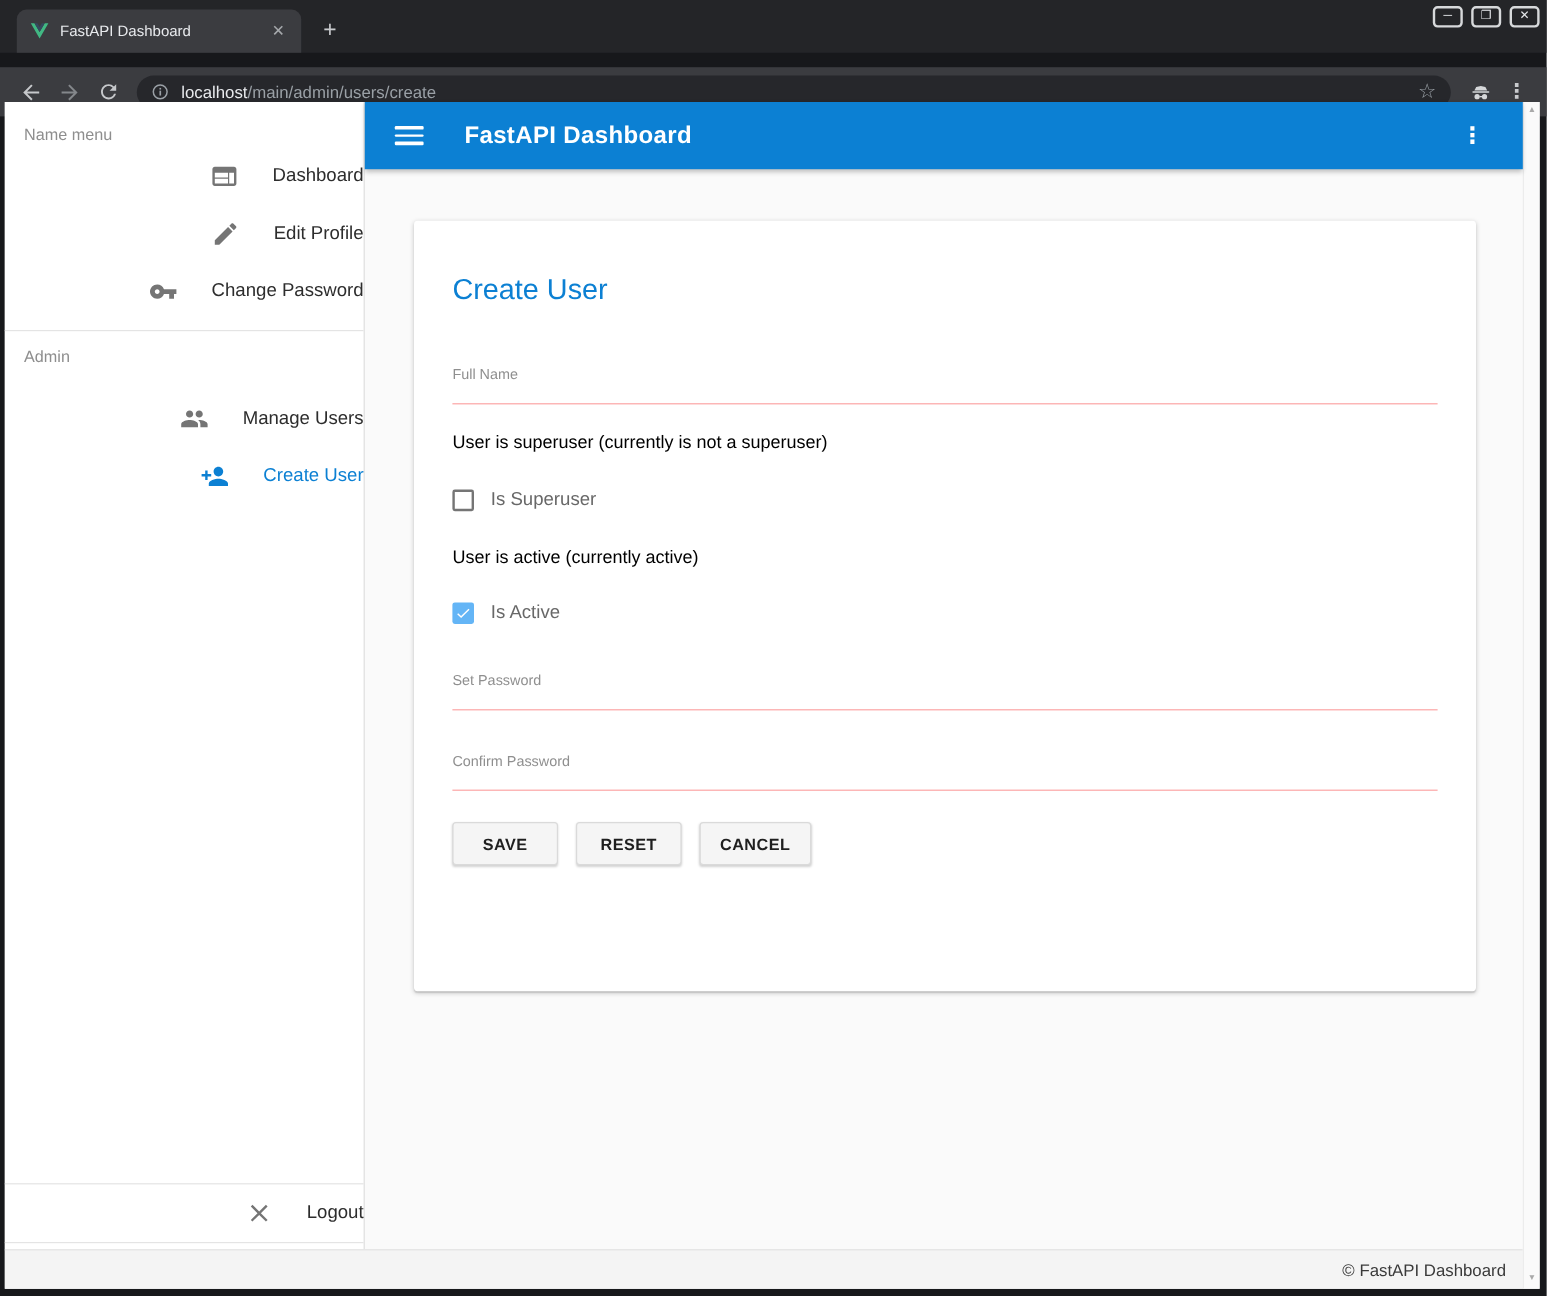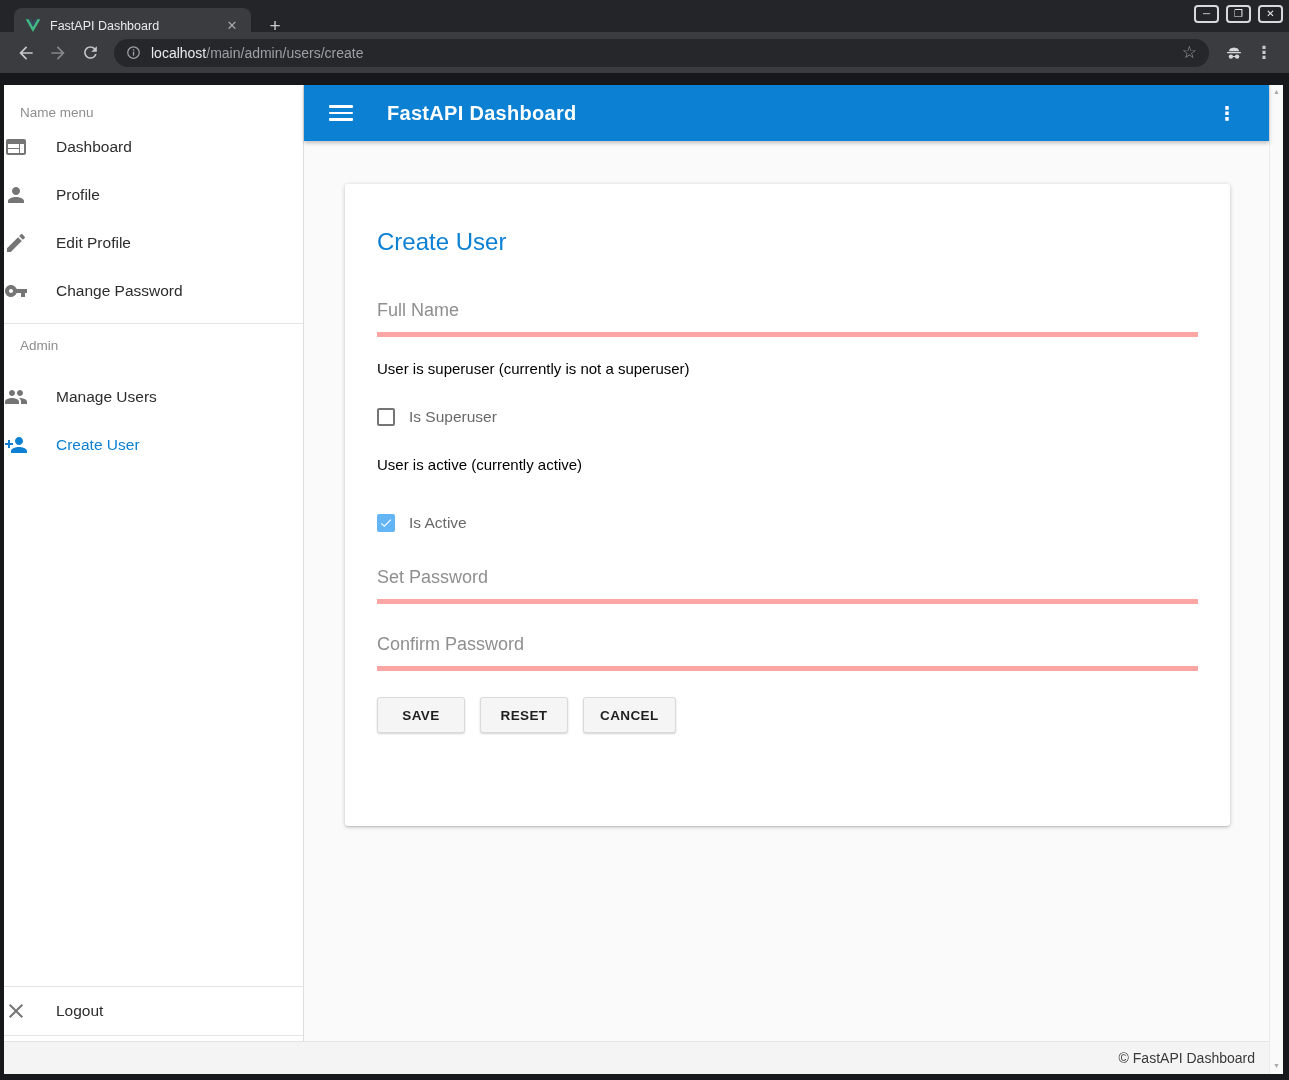--- a/index.html
+++ b/index.html
@@ -12,21 +12,21 @@
   .tab { position:absolute; left:14px; top:8px; width:237px; height:36px; background:#3b3c40;
          border-radius:8px 8px 0 0; display:flex; align-items:center; padding:0 10px 0 11px; }
   .favicon { width:16px; height:16px; flex:0 0 auto; }
   .tab-title { color:#e8eaed; font-size:12.5px; margin-left:9px; flex:1; white-space:nowrap; overflow:hidden; }
   .tab-close { color:#a5a8ab; font-size:13px; width:18px; height:18px; line-height:18px; text-align:center; border-radius:50%; cursor:default; }
   .newtab { position:absolute; left:263px; top:14px; width:24px; height:24px; color:#c8cacd; font-size:19px; line-height:23px; text-align:center; }
   .win-controls { position:absolute; right:6px; top:5px; display:flex; gap:7px; }
   .win-btn { width:25px; height:18px; border:2px solid #d7d9db; border-radius:4px; color:#e8eaed;
              font-size:10px; line-height:14px; text-align:center; background:transparent; overflow:hidden; }
 
-  .toolbar { position:absolute; top:32px; left:0; right:0; height:41px; background:#3b3c40;
+  .toolbar { position:absolute; top:56px; left:0; right:0; height:41px; background:#3b3c40;
              display:flex; align-items:center; padding:0 10px; }
   .nav-btn { width:32px; height:32px; display:flex; align-items:center; justify-content:center; flex:0 0 auto; }
   .omnibox { flex:1; height:28px; background:#26272b; border-radius:14px; margin:0 10px 0 8px;
              display:flex; align-items:center; padding:0 12px; min-width:0; }
   .url { font-size:14px; margin-left:10px; white-space:nowrap; overflow:hidden; flex:1; }
   .url .host { color:#e8eaed; }
   .url .path { color:#9aa0a6; }
   .omni-star { color:#9aa0a6; font-size:17px; margin-left:8px; }
   .tool-icon { width:30px; height:30px; display:flex; align-items:center; justify-content:center; flex:0 0 auto; }
   .kebab { color:#c8cacd; font-size:17px; font-weight:bold; letter-spacing:0; }
@@ -34,21 +34,21 @@
   
   .page { position:absolute; top:85px; left:4px; right:6px; bottom:6px; background:#fafafa; display:flex; }
   .page-main { flex:1; display:flex; flex-direction:column; min-width:0; }
   .page-body { flex:1; display:flex; min-height:0; }
 
   
   .sidebar { width:300px; background:#ffffff; border-right:1px solid #dedede; display:flex; flex-direction:column; flex:0 0 auto; }
   .section-label { color:#8e8e8e; font-size:13.5px; }
   .label-main { padding:20px 16px 3px 16px; }
   .label-admin { padding:14px 16px 20px 16px; }
-  .side-item { height:48px; display:flex; align-items:center; cursor:pointer; }
+  .side-item { height:48px; display:flex; align-items:center; cursor:pointer;justify-content:flex-end; }
   .side-item .mi { width:24px; height:24px; flex:0 0 auto; }
   .side-item .mi svg { width:24px; height:24px; fill:#757575; }
   .side-item span.lbl { margin-left:28px; font-size:15.5px; color:#2d2d2d; }
   .side-item.active span.lbl { color:#0c80d3; }
   .side-item.active .mi svg { fill:#0c80d3; }
   .side-divider { border:none; border-top:1px solid #e4e4e4; margin:8px 0 0 0; }
   .side-divider.tight { margin:0; }
   .side-spacer { flex:1; }
   .side-bottom-pad { height:5px; }
 
@@ -59,29 +59,29 @@
   .hamburger { width:24px; height:24px; display:flex; flex-direction:column; justify-content:center; gap:4px; }
   .hamburger i { display:block; height:2.5px; background:#ffffff; border-radius:1px; }
   .appbar-title { color:#ffffff; font-size:20px; font-weight:bold; letter-spacing:.3px; margin-left:34px; flex:1; }
   .appbar-kebab { color:#ffffff; font-size:19px; font-weight:bold; width:24px; text-align:center; }
 
   .content { flex:1; min-height:0; }
   .card { width:885px; height:642px; margin:43px 0 0 41px; background:#ffffff; border-radius:3px;
           box-shadow:0 1px 4px rgba(0,0,0,.22), 0 1px 1px rgba(0,0,0,.1); padding:44px 32px 38px 32px; }
   .card-title { color:#0c80d3; font-size:24px; font-weight:400; line-height:28px; }
   .tf { width:100%; display:block; }
-  .tf input { width:100%; border:none; outline:none; background:transparent; font-size:18px;
+  .tf input { width:100%; border:none; outline:none; background:transparent; font-size:12px;
               font-family:"Liberation Sans","DejaVu Sans",sans-serif;
-              border-bottom:5px solid #fca5a5; padding:0 0 12px 0; height:37px; color:#212121; border-radius:0; }
+              border-bottom:1px solid #fca5a5; padding:0 0 12px 0; height:37px; color:#212121; border-radius:0; }
   .tf input::placeholder { color:#8f8f8f; opacity:1; }
   .tf-1 { margin-top:44px; } .tf-2 { margin-top:30px; } .tf-3 { margin-top:32px; } .tf-4 { margin-top:30px; }
   .hint { font-size:15px; color:#000000; line-height:20px; }
   .hint-1 { margin-top:22px; } .hint-2 { margin-top:26px; }
   .cb-row { display:flex; align-items:center; height:24px; }
-  .cb-row-1 { margin-top:26px; } .cb-row-2 { margin-top:36px; }
+  .cb-row-1 { margin-top:26px; } .cb-row-2 { margin-top:24px; }
   .cb { width:18px; height:18px; border-radius:2px; flex:0 0 auto; position:relative; }
   .cb.unchecked { border:2px solid #757575; background:#ffffff; }
   .cb.checked { border:none; background:#64b5f6; }
   .cb.checked svg { position:absolute; left:2px; top:2px; width:14px; height:14px; fill:#ffffff; }
   .cb-label { margin-left:14px; font-size:15.5px; color:#686868; }
   .btn-row { margin-top:26px; display:flex; gap:15px; }
   .btn { min-width:88px; height:36px; background:#f5f5f5; border:1px solid #dadada; border-radius:3px;
          box-shadow:0 1px 2px rgba(0,0,0,.18); font-size:13.5px; font-weight:bold; color:#1f1f1f;
          letter-spacing:.4px; padding:0 16px; font-family:Liberation Sans, sans-serif; cursor:pointer; }
 
@@ -165,28 +165,20 @@
 
           <div class="side-item">
             <span class="mi">
               <svg viewBox="0 0 24 24">
                   <path d="M20 4H4c-1.1 0-2 .9-2 2v12c0 1.1.9 2 2 2h16c1.1 0 2-.9 2-2V6c0-1.1-.9-2-2-2zm-5 14H4v-4h11v4zm0-5H4V9h11v4zm5 5h-4V9h4v9z"></path>
                 </svg>
             </span>
             <span class="lbl">Dashboard</span>
           </div>
 
-          <div class="side-item">
-            <span class="mi">
-              <svg viewBox="0 0 24 24">
-                  <path d="M12 12c2.21 0 4-1.79 4-4s-1.79-4-4-4-4 1.79-4 4 1.79 4 4 4zm0 2c-2.67 0-8 1.34-8 4v2h16v-2c0-2.66-5.33-4-8-4z"></path>
-                </svg>
-            </span>
-            <span class="lbl">Profile</span>
-          </div>
 
           <div class="side-item">
             <span class="mi">
               <svg viewBox="0 0 24 24">
                   <path d="M3 17.25V21h3.75L17.81 9.94l-3.75-3.75L3 17.25zM20.71 7.04c.39-.39.39-1.02 0-1.41l-2.34-2.34c-.39-.39-1.02-.39-1.41 0l-1.83 1.83 3.75 3.75 1.83-1.83z"></path>
                 </svg>
             </span>
             <span class="lbl">Edit Profile</span>
           </div>
 

